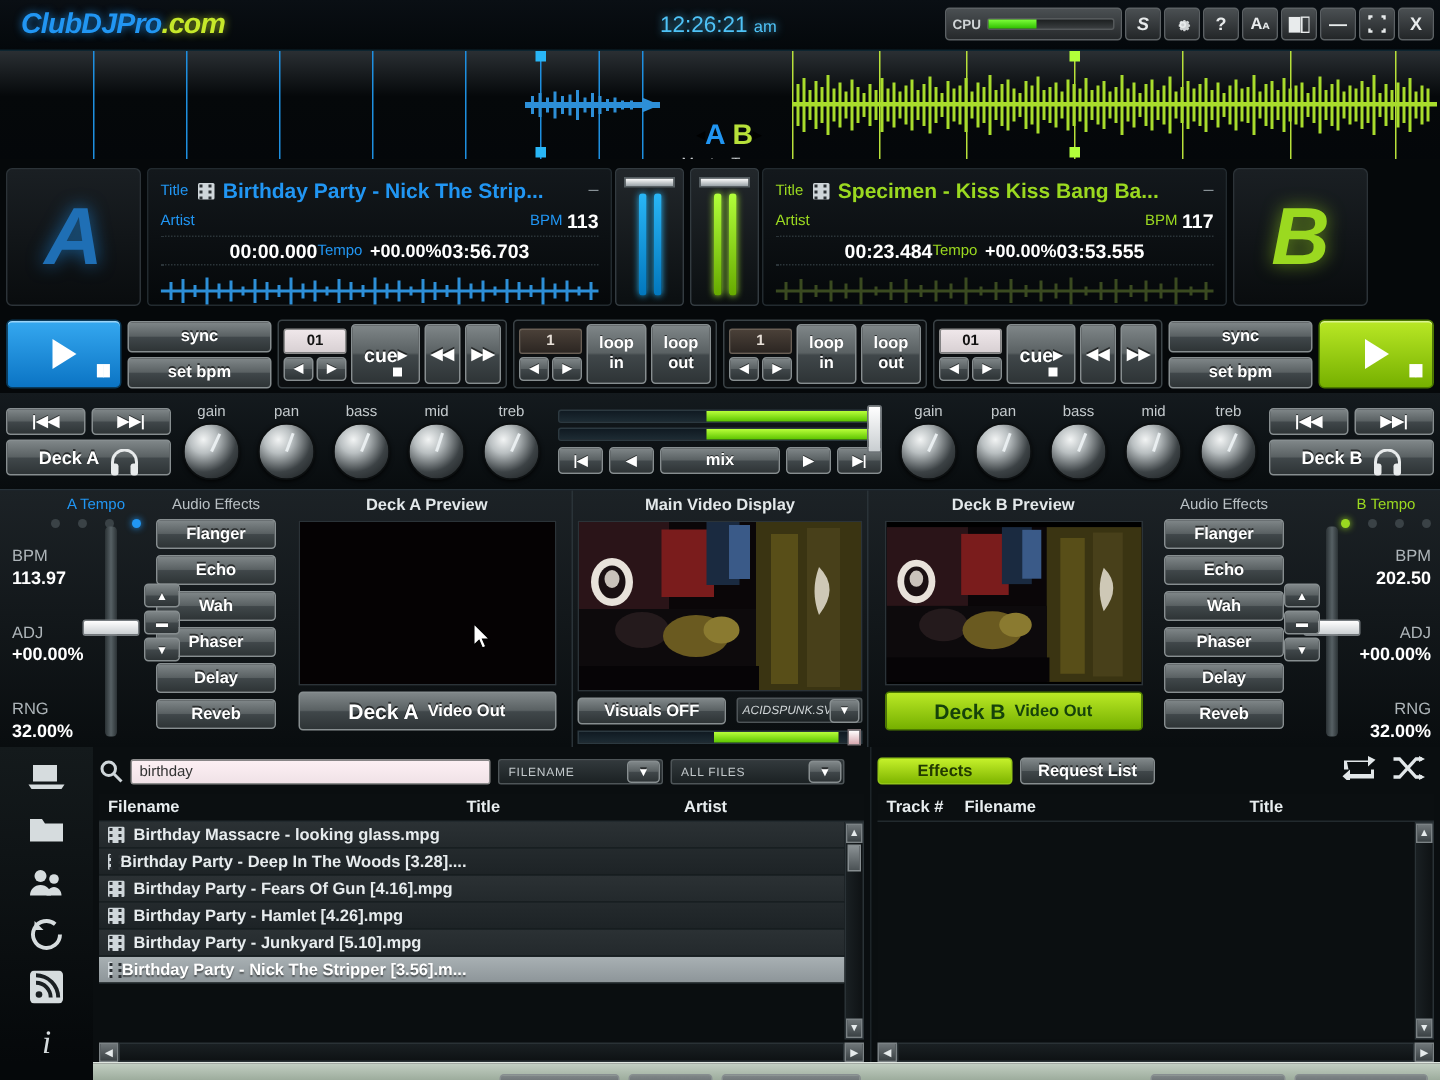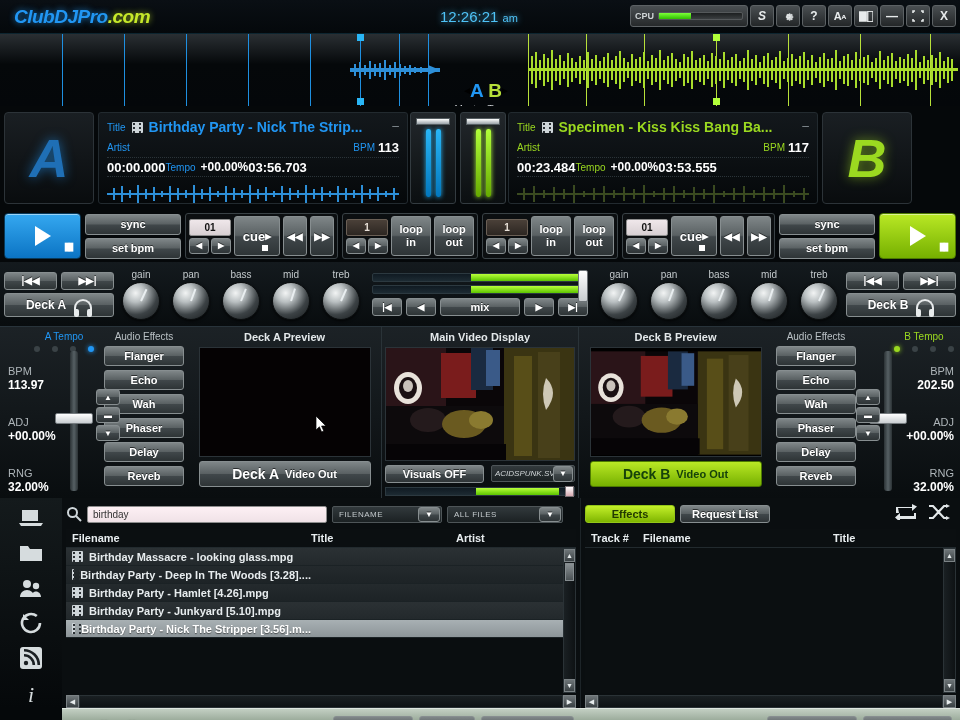--- a/index.html
+++ b/index.html
@@ -75,21 +75,21 @@
   }
   .info-row { display: flex; align-items: center; height: 20px; }
   .lbl-sm { font-size: 10px; }
   .lbl-sm.a { color: #2196f3; }
   .lbl-sm.b { color: #9bd920; }
   .trk-title { font-size: 14px; font-weight: bold; margin-left: 6px; flex: 1; white-space: nowrap; overflow: hidden; }
   .trk-title.a { color: #2196f3; }
   .trk-title.b { color: #9bd920; }
   .bpmbox { font-size: 10px; }
   .bpmval { font-size: 13px; font-weight: bold; color: #fff; margin-left: 3px; }
-  .timerow { display: flex; justify-content: flex-start; align-items: center; height: 20px; border-top: 1px dotted #2b3439; border-bottom: 1px dotted #2b3439; }
+  .timerow { display: flex; justify-content: center; align-items: center; height: 20px; border-top: 1px dotted #2b3439; border-bottom: 1px dotted #2b3439; }
   .tm { font-size: 13px; font-weight: bold; color: #fff; }
   .tempo-v { font-size: 12px; font-weight: bold; color: #fff; }
   .filmicon { display:inline-block; width:11px; height:11px; background:#cfd6da; position:relative; border-radius:1px; vertical-align:-1px; }
   .filmicon:before { content:''; position:absolute; left:1px; top:1px; width:2px; height:2px; background:#2a2f33; box-shadow:0 4px #2a2f33, 0 8px #2a2f33, 6px 0 #2a2f33, 6px 4px #2a2f33, 6px 8px #2a2f33; }
   .minidash { position:absolute; right:8px; top:6px; color:#889196; font-size:12px; }
   .mini-wave { height: 26px; margin-top: 4px; position: relative; overflow: hidden; }
   .vumeters { width: 46px; height: 92px; margin: 4px 2px; background: linear-gradient(180deg,#22272b,#0b0f11); border:1px solid #333b40; border-radius:3px; display:flex; gap:5px; align-items:flex-end; justify-content:center; padding: 10px 0 6px; position:relative; }
   .vucap { position:absolute; top:5px; left:5px; right:5px; height:7px; background:linear-gradient(180deg,#fff,#9aa3a8); border:1px solid #555d61; }
   .vubar { width: 5px; height: 68px; border-radius: 2px; }
   .vubar.a { background: linear-gradient(180deg,#29b6f6,#0277bd); box-shadow:0 0 5px #29b6f6; }
@@ -995,20 +995,28 @@
             <span class="cell-artist"></span>
           </div>
           <div class="trow alt">
             <span class="cell-file">
                 <span class="filmicon"></span>
                 <span>Birthday Party - Deep In The Woods [3.28]....</span>
               </span>
             <span class="cell-title"></span>
             <span class="cell-artist"></span>
           </div>
+          <div class="trow">
+            <span class="cell-file">
+                <span class="filmicon"></span>
+                <span>Birthday Party - Fears Of Gun [4.16].mpg</span>
+              </span>
+            <span class="cell-title"></span>
+            <span class="cell-artist"></span>
+          </div>
           <div class="trow alt">
             <span class="cell-file">
                 <span class="filmicon"></span>
                 <span>Birthday Party - Hamlet [4.26].mpg</span>
               </span>
             <span class="cell-title"></span>
             <span class="cell-artist"></span>
           </div>
           <div class="trow">
             <span class="cell-file">

